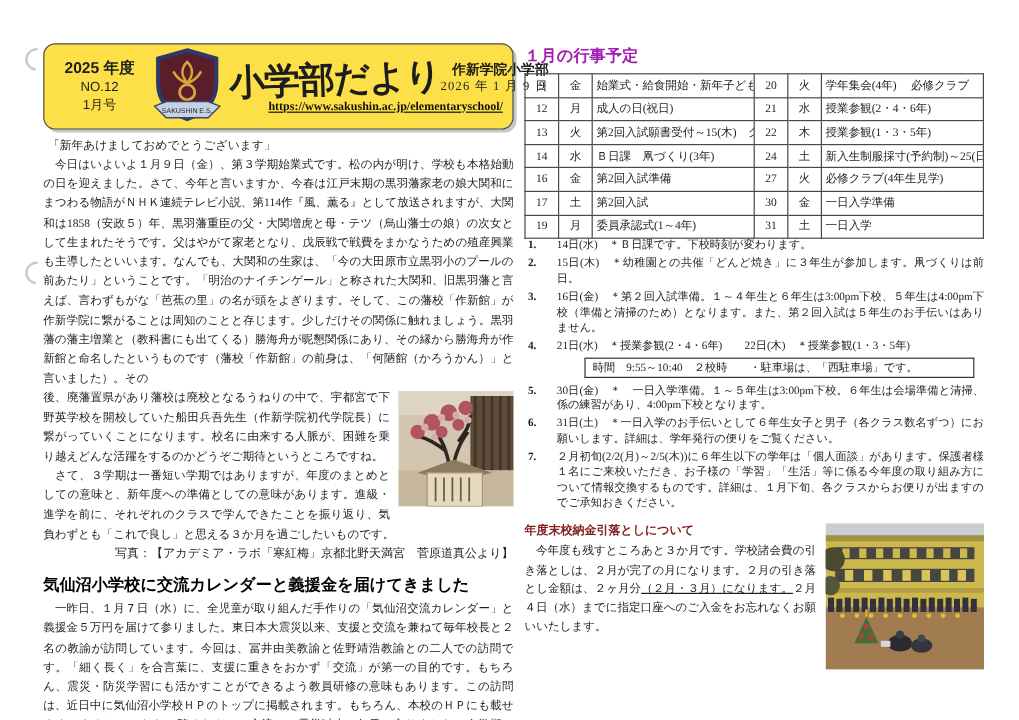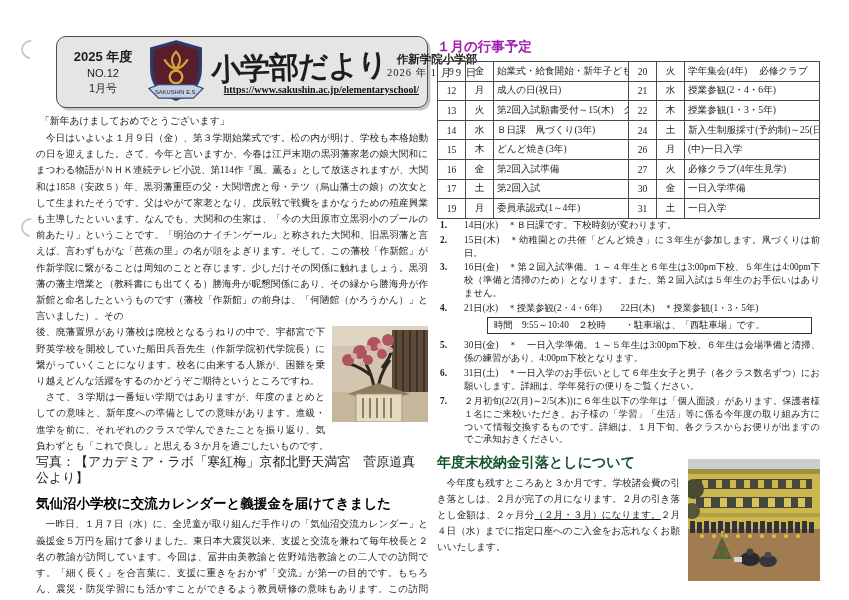--- a/index.html
+++ b/index.html
@@ -11,21 +11,21 @@
   
   .curl{position:absolute;width:15px;height:15px;border:2px solid #c9c9c9;
     border-radius:50%;border-right-color:transparent;border-bottom-color:transparent;
     transform:rotate(-40deg);}
   
   .left-col{position:absolute;left:36px;top:36px;width:392px;}
   .right-col{position:absolute;left:437px;top:38px;width:383px;}
   
   .header-box{border:1.6px solid #4c4c4c;border-radius:10px;
     box-shadow:2.5px 2.5px 0 rgba(130,130,130,.45);
-    height:66px;display:flex;align-items:center;padding:2px 8px 2px 8px;background:#e5e5e5;margin-left:20px;}
+    height:66px;display:flex;align-items:center;padding:2px 8px 2px 8px;background:#fde047;}
   .issue-info{width:76px;flex:0 0 auto;text-align:center;line-height:1.35;
     font-family:"Liberation Sans","DejaVu Sans",sans-serif;}
   .issue-year{font-weight:bold;font-size:13px;}
   .issue-no,.issue-month{font-size:11px;}
   .crest-wrap{flex:0 0 auto;width:62px;height:64px;margin:0 4px;}
   .mast-main{flex:1;display:flex;flex-direction:column;min-width:0;}
   .mast-row{display:flex;align-items:flex-start;}
   .masthead-title{font-family:"Liberation Sans","DejaVu Sans",sans-serif;
     font-weight:900;font-size:30px;letter-spacing:-1px;line-height:1.1;
     transform:rotate(-2deg);white-space:nowrap;flex:1;}
@@ -34,41 +34,41 @@
     font-weight:bold;font-size:11.5px;white-space:nowrap;}
   .issue-date{font-size:10.5px;letter-spacing:1px;white-space:nowrap;font-family:Liberation Serif, serif;}
   .site-url{font-size:10px;font-weight:bold;text-decoration:underline;
     text-align:right;white-space:nowrap;margin-top:1px;color:#111;}
   
   .greeting{font-size:9.8px;margin:7px 0 2px 4px;}
   .body-text{font-size:9.6px;line-height:16.2px;text-align:justify;}
   .body-text p{margin:0;}
   .float-wrap::after{content:"";display:block;clear:both;}
   .photo1{float:right;width:96px;height:96px;margin:2px 0 2px 7px;}
-  .photo-caption{font-size:13px;text-align:left;margin:2px 0 0 0;}
+  .photo-caption{font-size:10px;text-align:right;margin:2px 0 0 0;}
   .sec-heading{font-family:"Liberation Sans","DejaVu Sans",sans-serif;
     font-weight:bold;font-size:13.5px;margin:9px 0 3px 0;color:#000;}
   
   .sched-heading{font-family:"Liberation Sans","DejaVu Sans",sans-serif;
     font-weight:bold;font-size:13.5px;margin:0 0 5px 0;color:#a21caf;}
   table.schedule{border-collapse:collapse;width:100%;table-layout:fixed;}
   table.schedule td{border:1px solid #4a4a4a;height:18.6px;padding:0 3px;
     font-size:9.6px;overflow:hidden;white-space:nowrap;}
   td.c-day{width:21px;text-align:center;}
   td.c-dow{width:21px;text-align:center;}
   td.c-ev{width:auto;}
   .notices-heading{font-family:"Liberation Sans","DejaVu Sans",sans-serif;
     font-weight:bold;font-size:15px;margin:9px 0 4px 0;color:#000;}
   .notice{display:flex;font-size:9.3px;line-height:12.9px;margin-bottom:2px;}
   .notice .num{flex:0 0 24px;font-weight:bold;padding-left:3px;}
   .notice .txt{flex:1;text-align:justify;}
   .parking-box{border:1px solid #333;margin:2px 8px 5px 50px;padding:1px 6px;
     font-size:9.3px;text-align:left;white-space:nowrap;overflow:hidden;}
   .payment-heading{font-family:"Liberation Sans","DejaVu Sans",sans-serif;
-    font-weight:bold;font-size:14px;margin:8px 0 3px 0;color:#14532d;}
+    font-weight:bold;font-size:10px;margin:8px 0 3px 0;color:#7f1d1d;}
   .payment-wrap::after{content:"";display:block;clear:both;}
   .photo2{float:right;width:132px;height:122px;margin:-16px 0 2px 8px;}
   .payment-body{font-size:9.6px;line-height:15.8px;text-align:justify;margin:0;}
   .payment-body .ul{text-decoration:underline;}
 </style>
 </head>
 <body>
 
 <div class="curl" style="left:21px;top:40px;"></div>
 <div class="curl" style="left:21px;top:218px;"></div>
@@ -196,28 +196,20 @@
 
         <tr>
           <td class="c-day">14</td>
           <td class="c-dow">水</td>
           <td class="c-ev">Ｂ日課　凧づくり(3年)</td>
           <td class="c-day">24</td>
           <td class="c-dow">土</td>
           <td class="c-ev">新入生制服採寸(予約制)～25(日)</td>
         </tr>
 
-        <tr>
-          <td class="c-day">15</td>
-          <td class="c-dow">木</td>
-          <td class="c-ev">どんど焼き(3年)</td>
-          <td class="c-day">26</td>
-          <td class="c-dow">月</td>
-          <td class="c-ev">(中)一日入学</td>
-        </tr>
 
         <tr>
           <td class="c-day">16</td>
           <td class="c-dow">金</td>
           <td class="c-ev">第2回入試準備</td>
           <td class="c-day">27</td>
           <td class="c-dow">火</td>
           <td class="c-ev">必修クラブ(4年生見学)</td>
         </tr>
 

